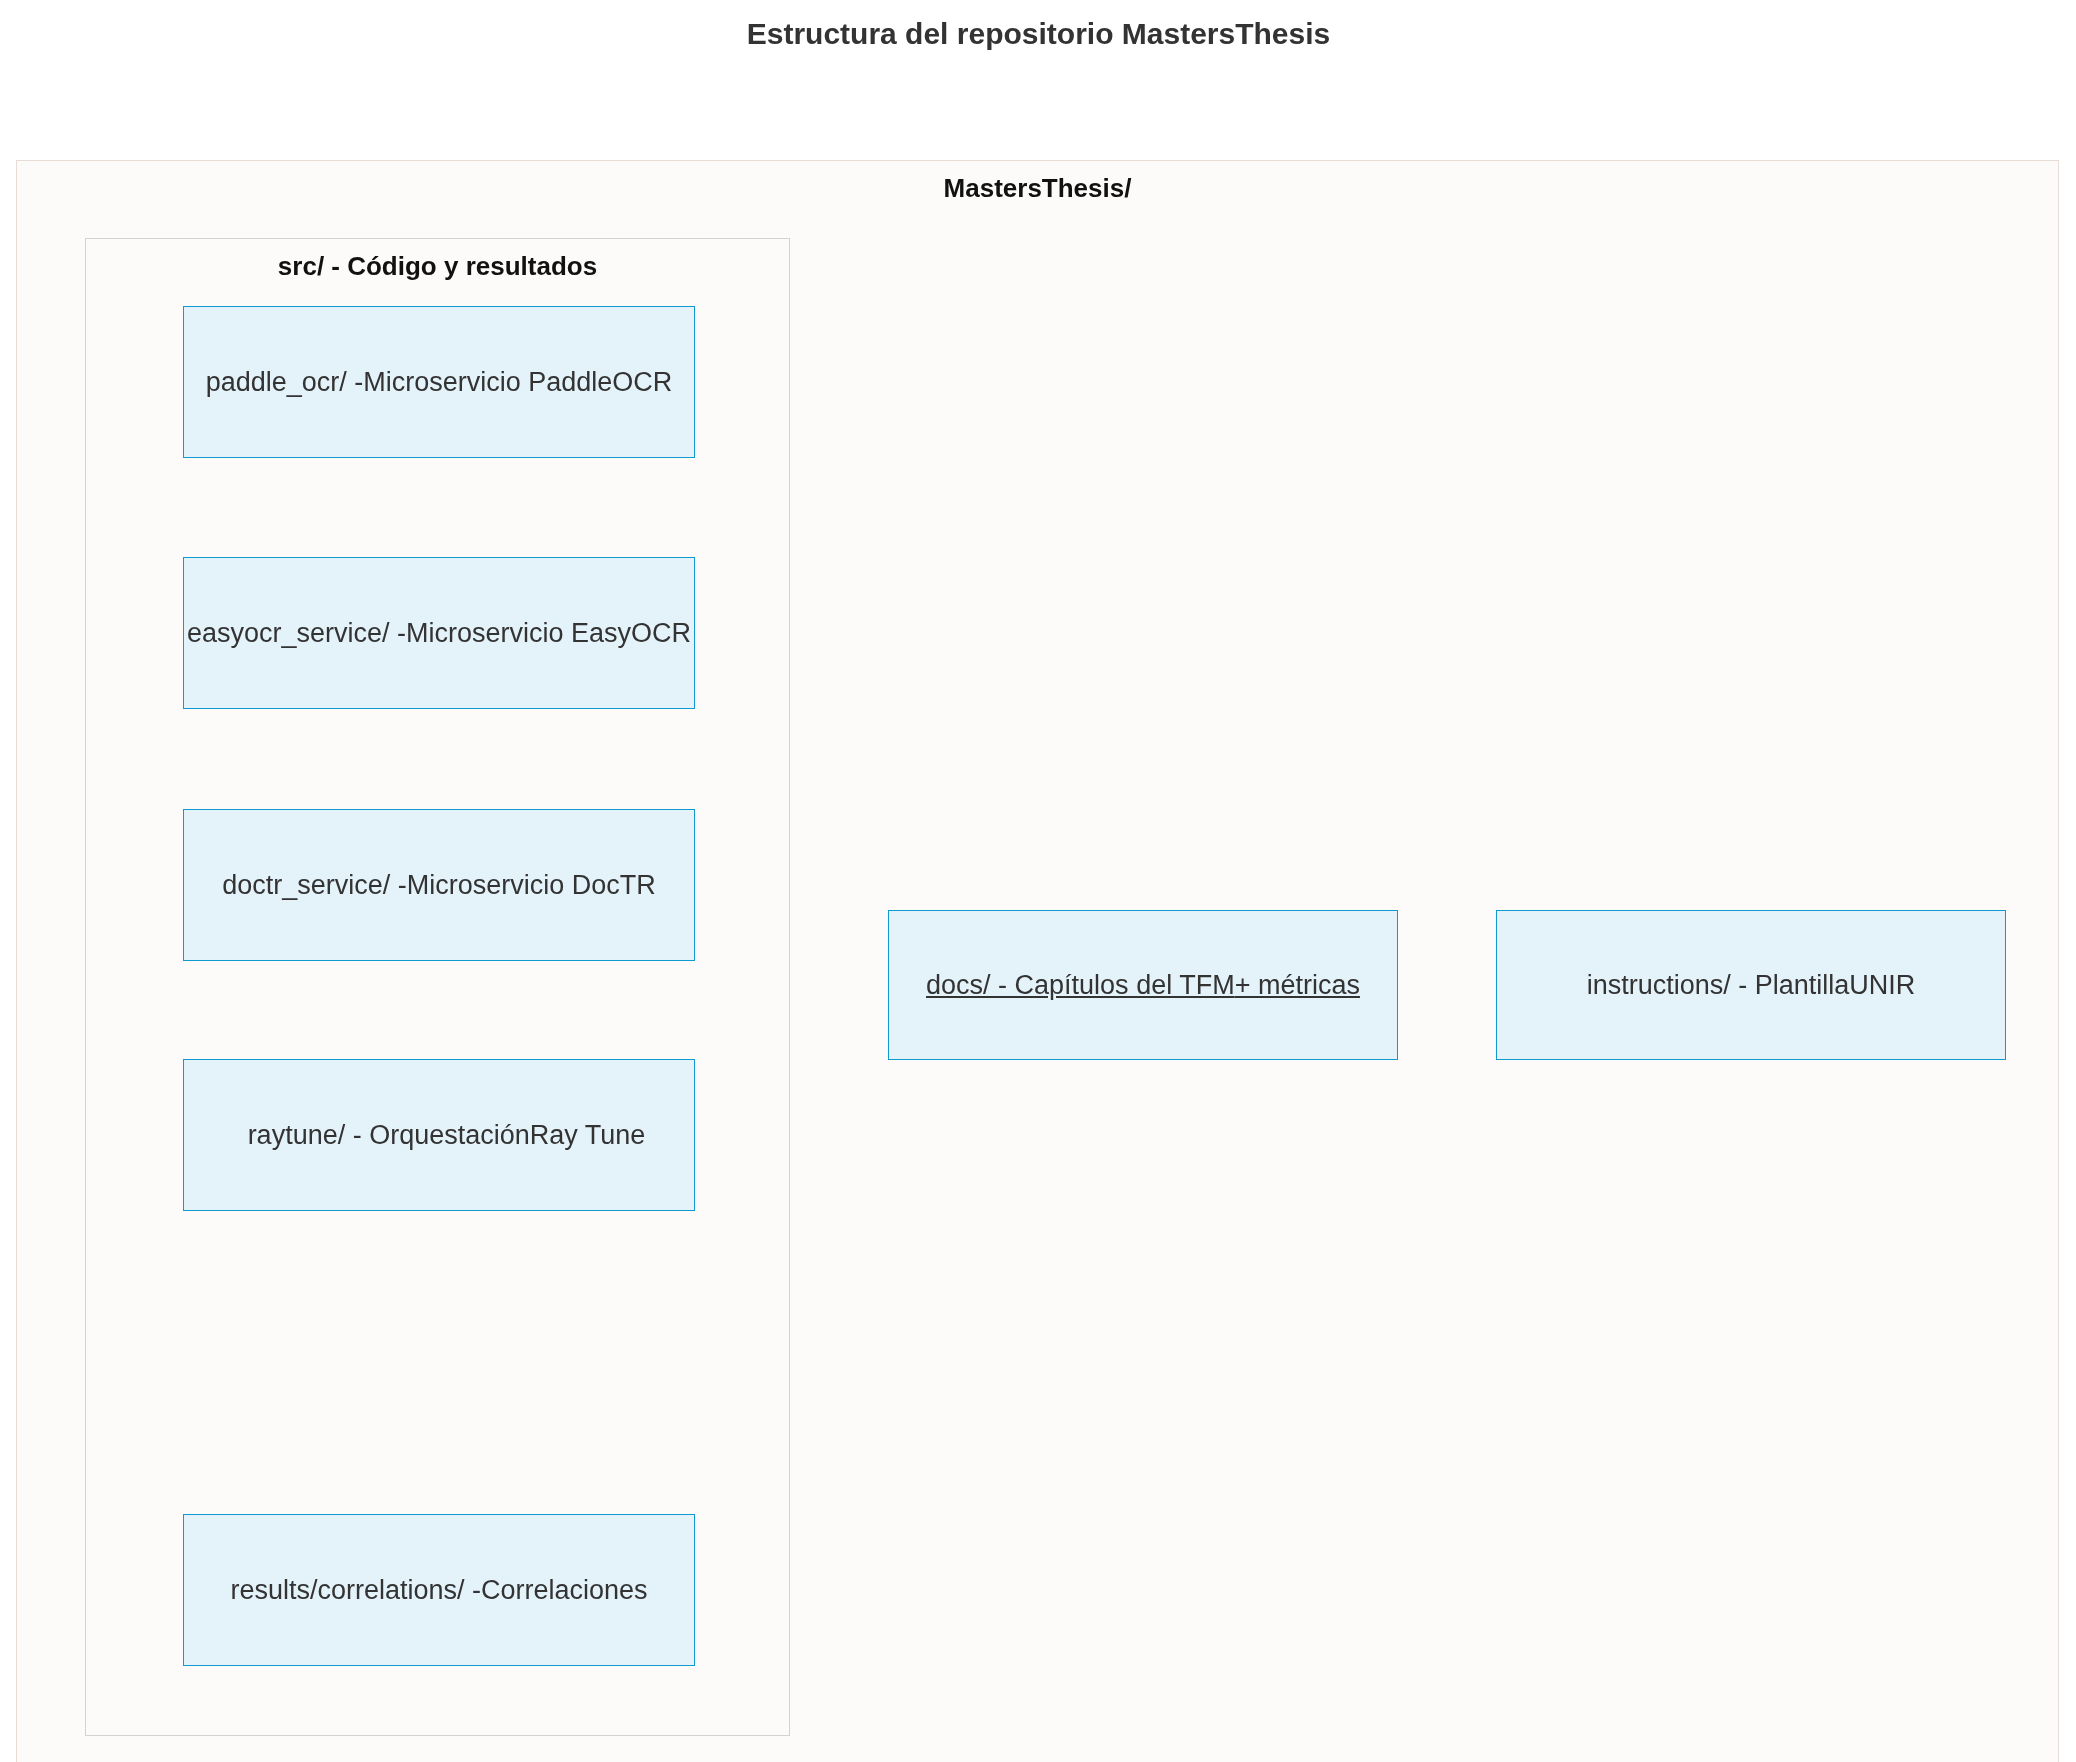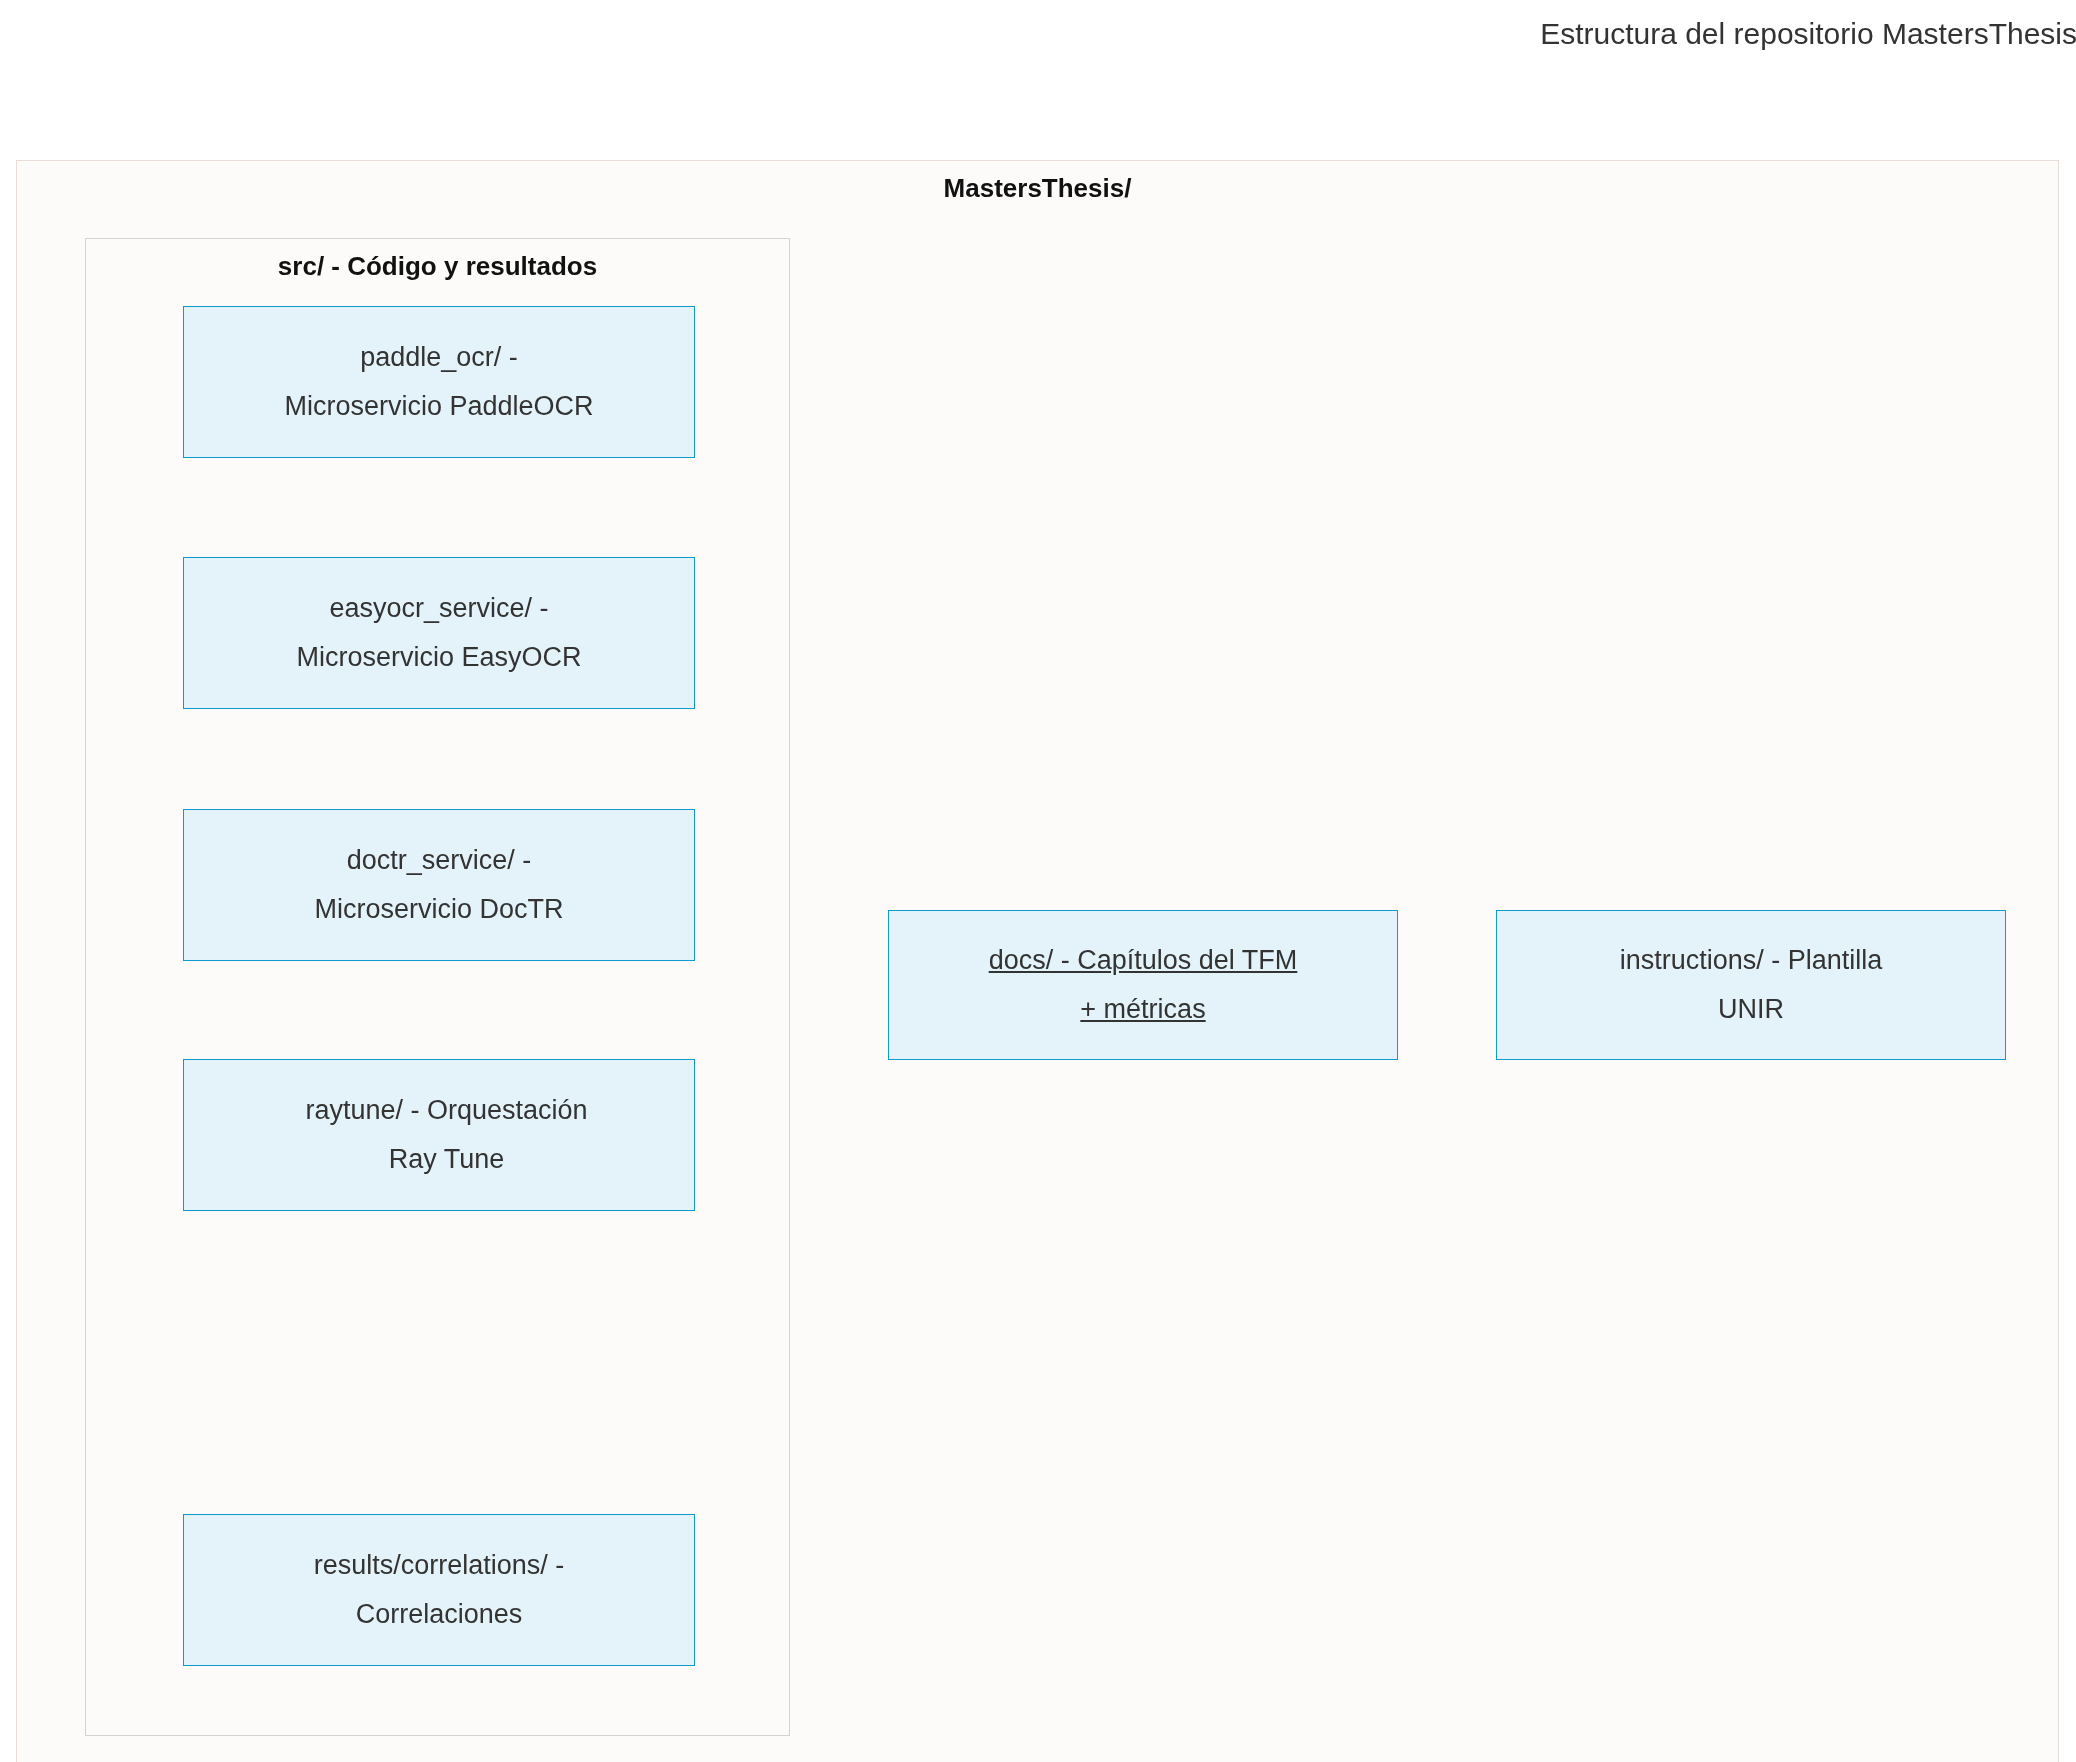--- a/index.html
+++ b/index.html
@@ -23,23 +23,23 @@
     width: 2077px;
     height: 1763px;
     background: var(--page-bg);
     overflow: hidden;
   }
   .diagram-title {
     position: absolute;
     top: 17px;
     left: 0;
     width: 100%;
-    text-align: right;
+    text-align: center;
     font-size: 30px;
-    font-weight: 400;
+    font-weight: 700;
     color: var(--title-text);
   }
   .cluster {
     position: absolute;
     background: var(--cluster-fill);
   }
   .cluster.outer {
     left: 16px; top: 112px;
     width: 2043px; height: 1622px;
     border: 1.3px solid var(--outer-border);
@@ -58,21 +58,20 @@
     text-align: center;
     font-size: 26px;
     font-weight: 700;
     color: var(--label-text);
   }
   .node {
     position: absolute;
     background: var(--node-fill);
     border: 1.9px solid var(--node-border);
     display: flex;
-    flex-direction: column;
     align-items: center;
     justify-content: center;
     text-align: center;
     color: var(--node-text);
     font-size: 27px;
   }
   .nline {
     display: block;
     line-height: 49px;
     white-space: nowrap;

